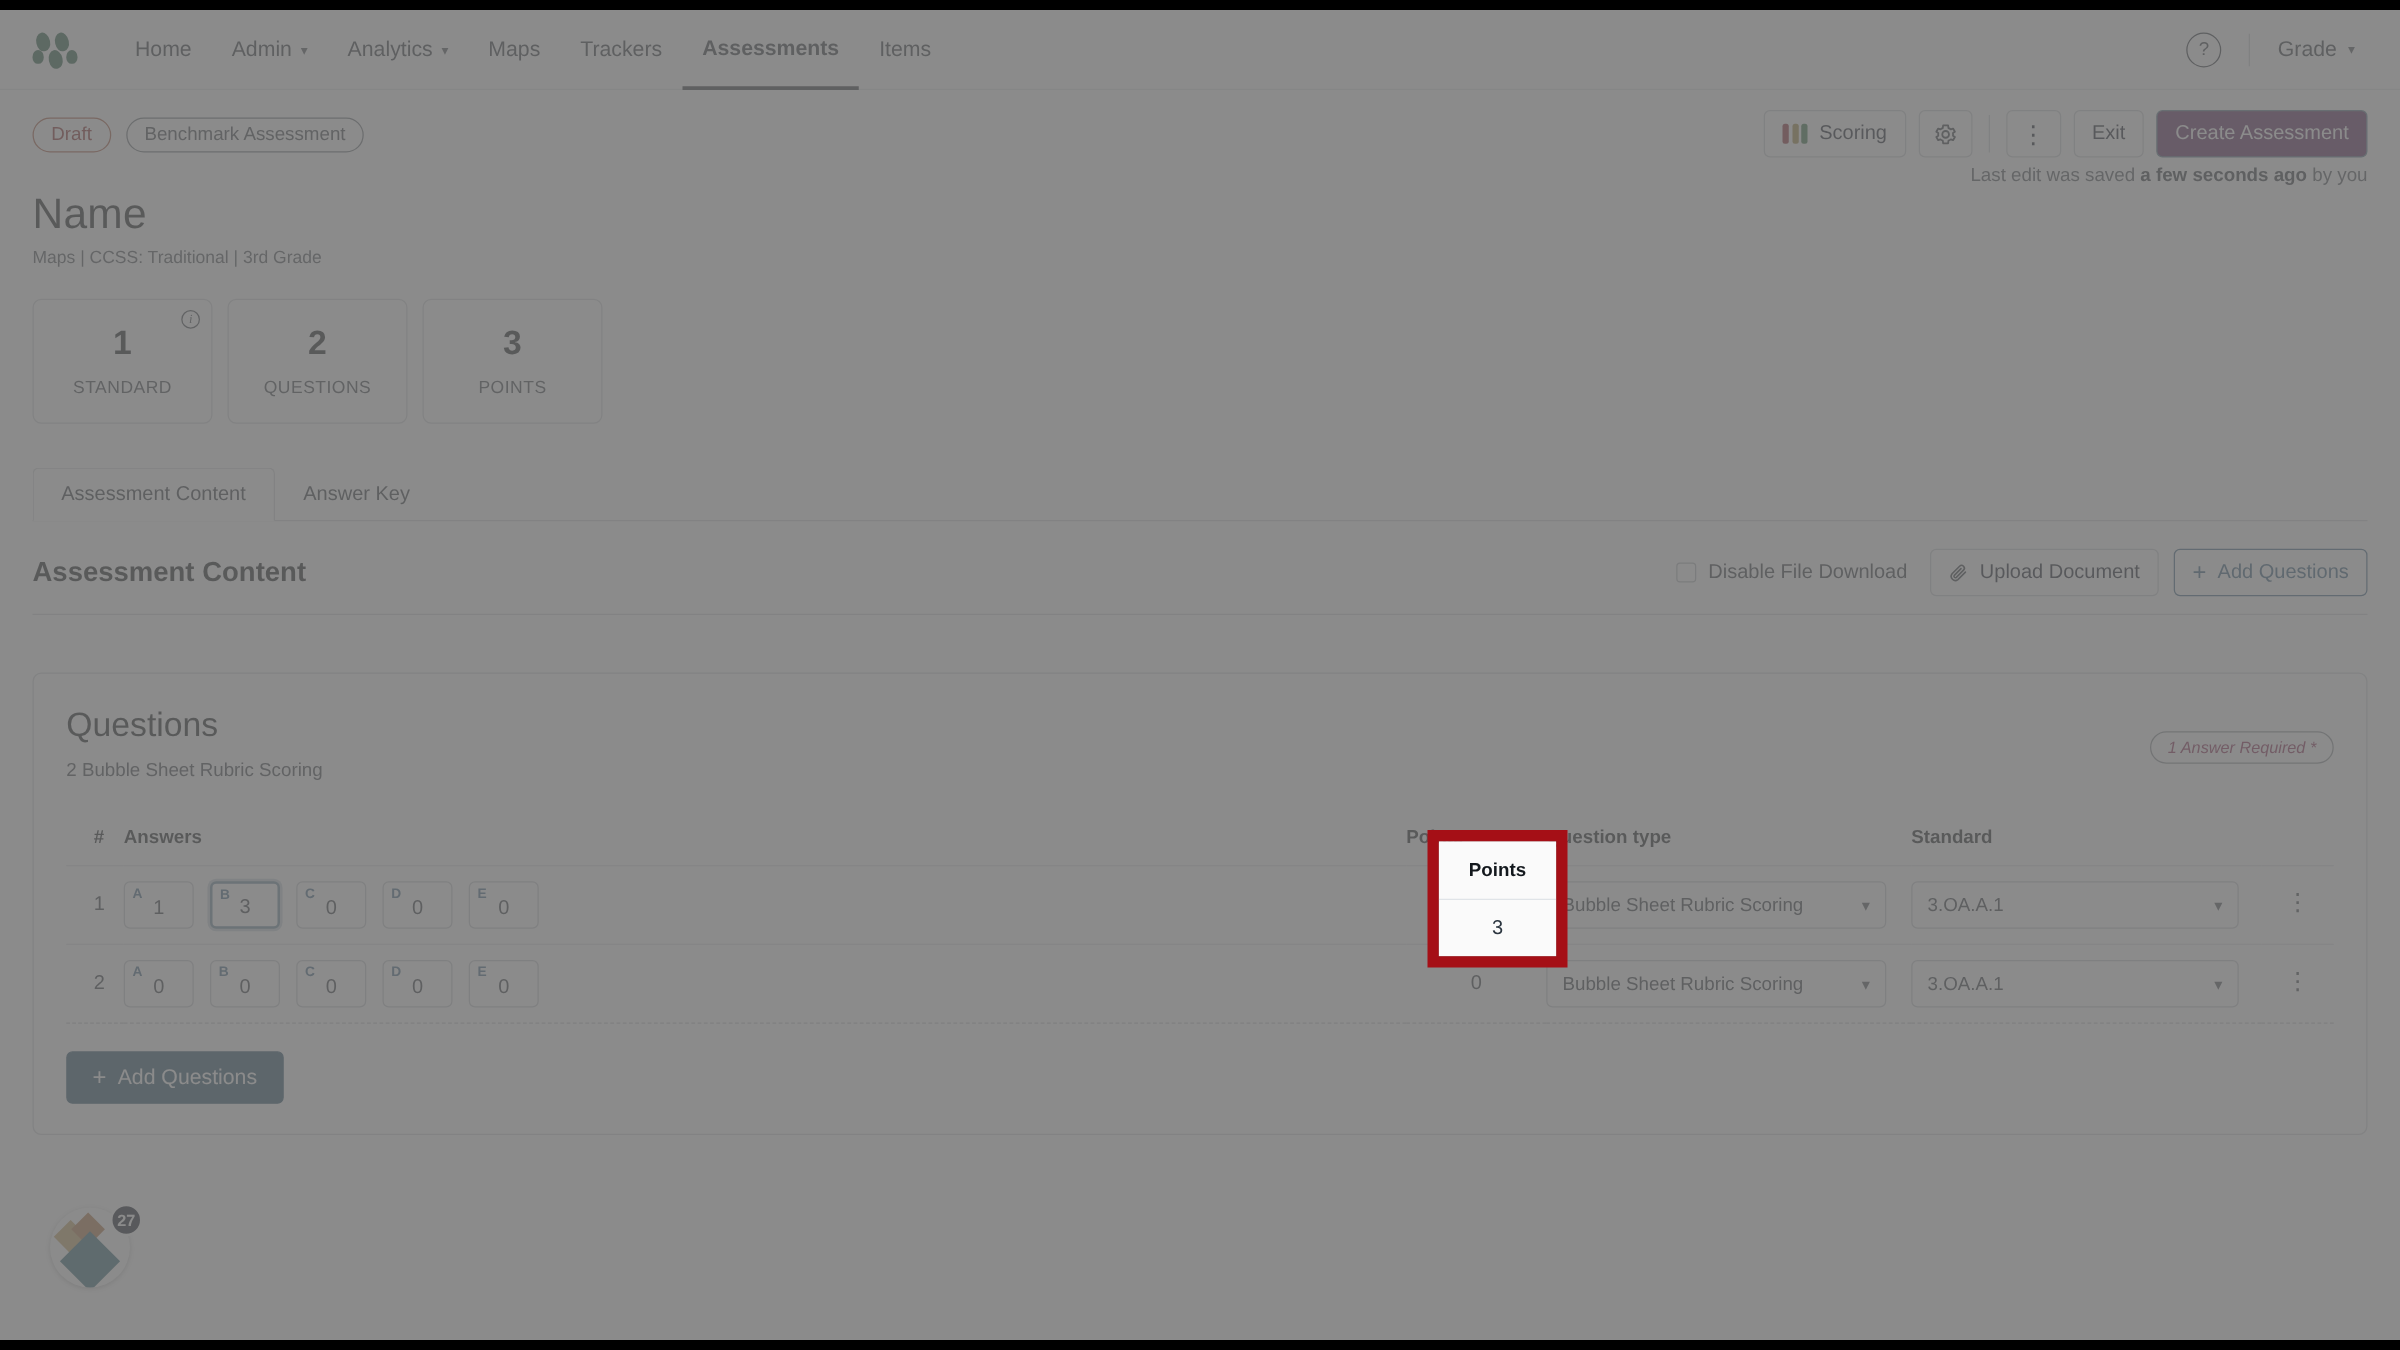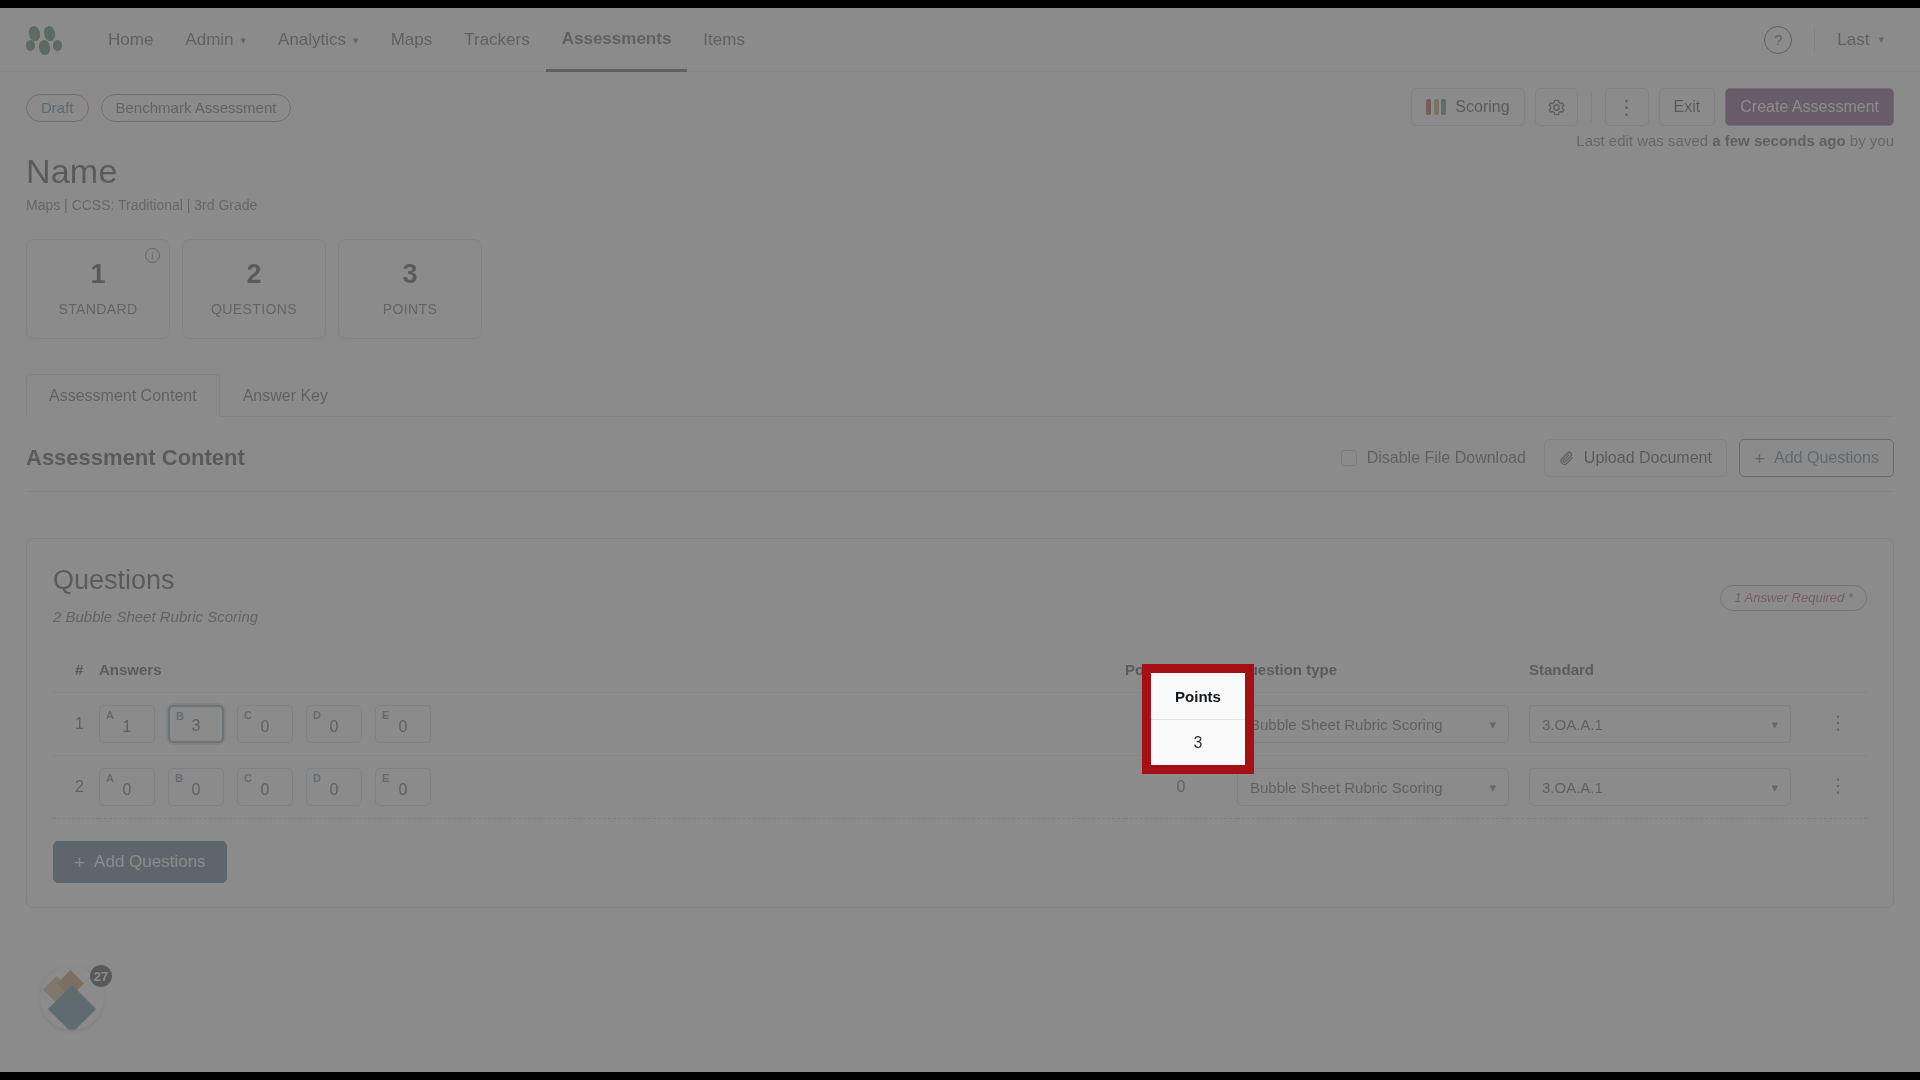--- a/index.html
+++ b/index.html
@@ -62,21 +62,21 @@
   .navdiv { width: 1px; height: 26px; background: #c9ced4; margin-right: 22px; }
   .userbtn { font-size: 17px; color: #2c3640; display:flex; align-items:center; gap:9px; cursor:pointer; padding-right: 10px;}
 
   
   .hdr { padding: 22px 26px 0 26px; position: relative; }
   .chiprow { display: flex; gap: 12px; align-items: center; }
   .chip {
     border-radius: 16px; padding: 5px 14px 6px 14px;
     font-size: 15px; line-height: 1; white-space: nowrap;
   }
-  .chip.draft { border: 1.4px solid #d4542a; color: #0369a1; }
+  .chip.draft { border: 1.4px solid #d4542a; color: #b91c1c; }
   .chip.type  { border: 1.4px solid #6d7780; color: #3c454e; }
 
   .hdr-actions {
     position: absolute; right: 26px; top: 16px;
     display: flex; align-items: center; gap: 10px;
   }
   .btn {
     border: 1px solid #ccd1d6; background: #fff; border-radius: 5px;
     height: 38px; padding: 0 14px; font-size: 16px; color: #0f172a;
     display: flex; align-items: center; gap: 9px; cursor: pointer;
@@ -134,21 +134,21 @@
   .chkwrap { display: flex; align-items: center; cursor: pointer; }
   .btn.outline-blue { border-color: #2e6f9e; color: #1f6496; }
   .plus { font-size: 19px; line-height: 1; font-weight: 300; }
 
   
   .qcard {
     margin: 46px 0 0 0; border: 1px solid #d2d7dc; border-radius: 7px;
     background: #fff; padding: 26px 26px 0 26px; position: relative;
   }
   .qtitle { font-size: 27px; color: #13181d; font-weight: normal; }
-  .qsub { font-size: 15px; color: #3c454e; margin-top: 12px; font-style: italic; }
+  .qsub { font-size: 15px; color: #3c454e; margin-top: 12px; }
   .qreq {
     position: absolute; right: 26px; top: 46px;
     border: 1px solid #8d959c; border-radius: 14px; padding: 4px 13px 5px 13px;
     font-size: 13px; color: #be185d; font-style: italic;
   }
 
   table.qtable { width: 100%; border-collapse: collapse; margin-top: 22px; }
   table.qtable th {
     text-align: left; font-size: 15px; color: #13181d; font-weight: bold;
     padding: 14px 0 14px 0; border-bottom: 1px solid #e0e4e8;
@@ -283,21 +283,21 @@
     <div class="navitem">
       <span>Items</span>
     </div>
 
     <div class="nav-right">
       <div class="helpbtn">
         <span>?</span>
       </div>
       <div class="navdiv"></div>
       <div class="userbtn">
-        <span>Last</span>
+        <span>Grade</span>
         <span class="caret">▾</span>
       </div>
     </div>
   </div>
 
   <div class="hdr">
 
     <div class="chiprow">
       <div class="chip draft">Draft</div>
       <div class="chip type">Benchmark Assessment</div>

